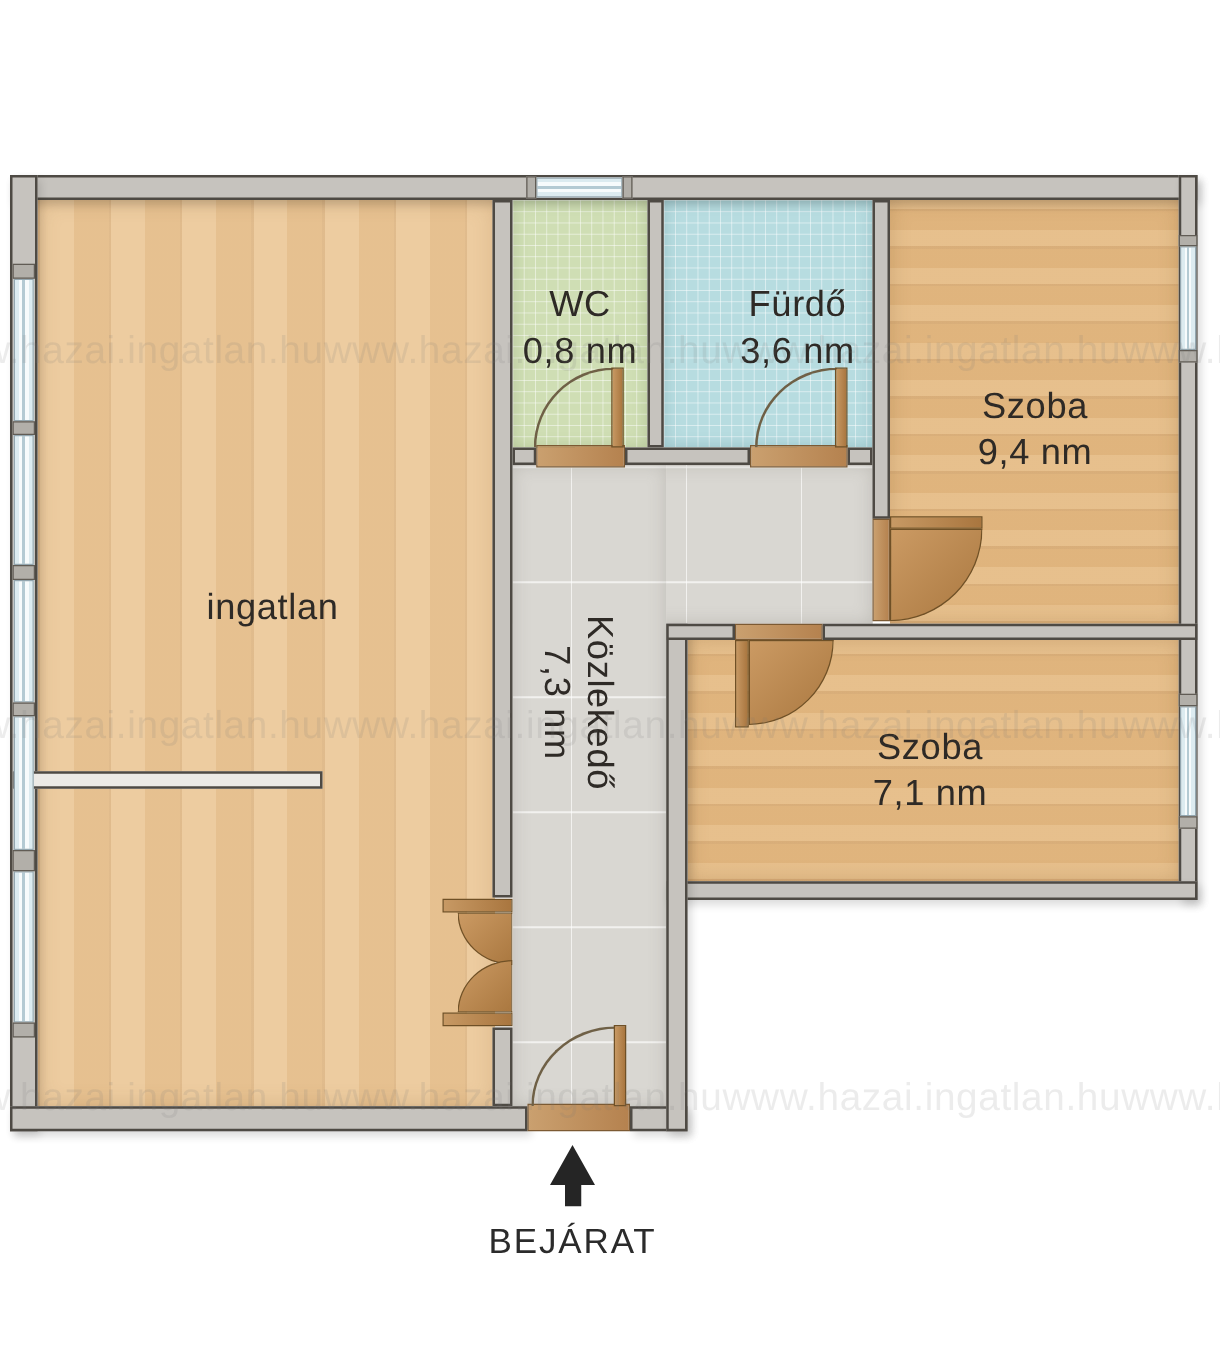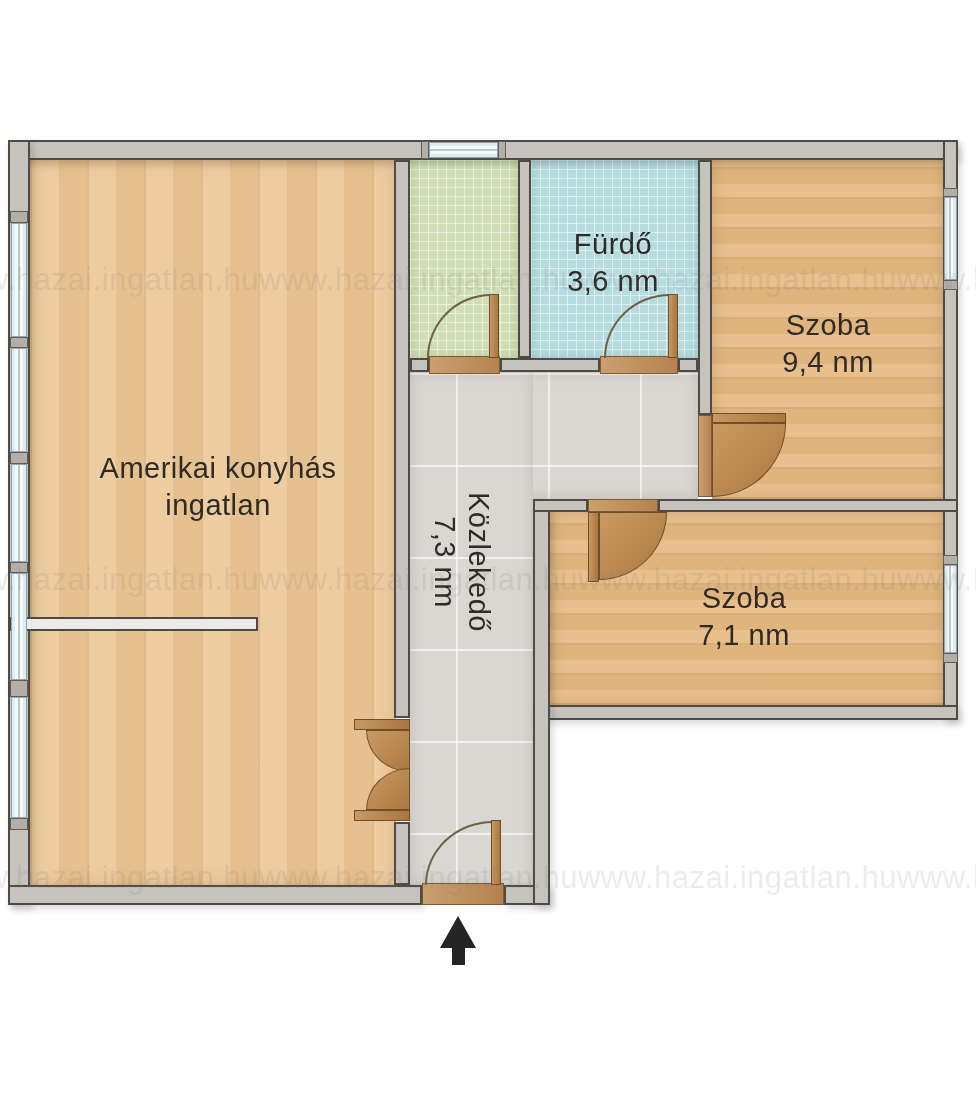--- a/index.html
+++ b/index.html
@@ -170,42 +170,46 @@
   <div class="fan fan-bl" style="left:366px; top:730px; width:44px; height:42px;"></div>
   <div class="fan fan-tl" style="left:366px; top:768px; width:44px; height:42px;"></div>
 
   <div class="leaf" style="left:712px; top:413px; width:74px; height:10px;"></div>
   <div class="fan fan-br" style="left:712px; top:423px; width:74px; height:74px;"></div>
 
   <div class="leaf" style="left:588px; top:512px; width:11px; height:70px;"></div>
   <div class="fan fan-br" style="left:599px; top:512px; width:68px; height:68px;"></div>
 
   <div class="label" style="left:218px; top:487px;">
-    <div>Amerikai konyhás</div>
     <div>ingatlan</div>
   </div>
-  <div class="label" style="left:613px; top:263px;">
+  <div class="label" style="left:464px; top:263px;">
+    <div>WC</div>
+    <div>0,8 nm</div>
+  </div>
+  <div class="label" style="left:638px; top:263px;">
     <div>Fürdő</div>
     <div>3,6 nm</div>
   </div>
   <div class="label" style="left:828px; top:344px;">
     <div>Szoba</div>
     <div>9,4 nm</div>
   </div>
   <div class="label" style="left:744px; top:617px;">
     <div>Szoba</div>
     <div>7,1 nm</div>
   </div>
   <div class="label rot" style="left:462px; top:562px;">
     <div>Közlekedő</div>
     <div>7,3 nm</div>
   </div>
 
   <div class="arrow-wrap" style="left:440px; top:916px;">
     <div class="arrow-tri"></div>
     <div class="arrow-stem"></div>
   </div>
+  <div class="entr-label" style="left:458px; top:993px;">BEJÁRAT</div>
 
   <div class="wm" style="top:262px;">www.hazai.ingatlan.huwww.hazai.ingatlan.huwww.hazai.ingatlan.huwww.hazai.ingatlan.hu</div>
   <div class="wm" style="top:562px;">www.hazai.ingatlan.huwww.hazai.ingatlan.huwww.hazai.ingatlan.huwww.hazai.ingatlan.hu</div>
   <div class="wm" style="top:860px;">www.hazai.ingatlan.huwww.hazai.ingatlan.huwww.hazai.ingatlan.huwww.hazai.ingatlan.hu</div>
 
 </div>
 
 </body></html>

